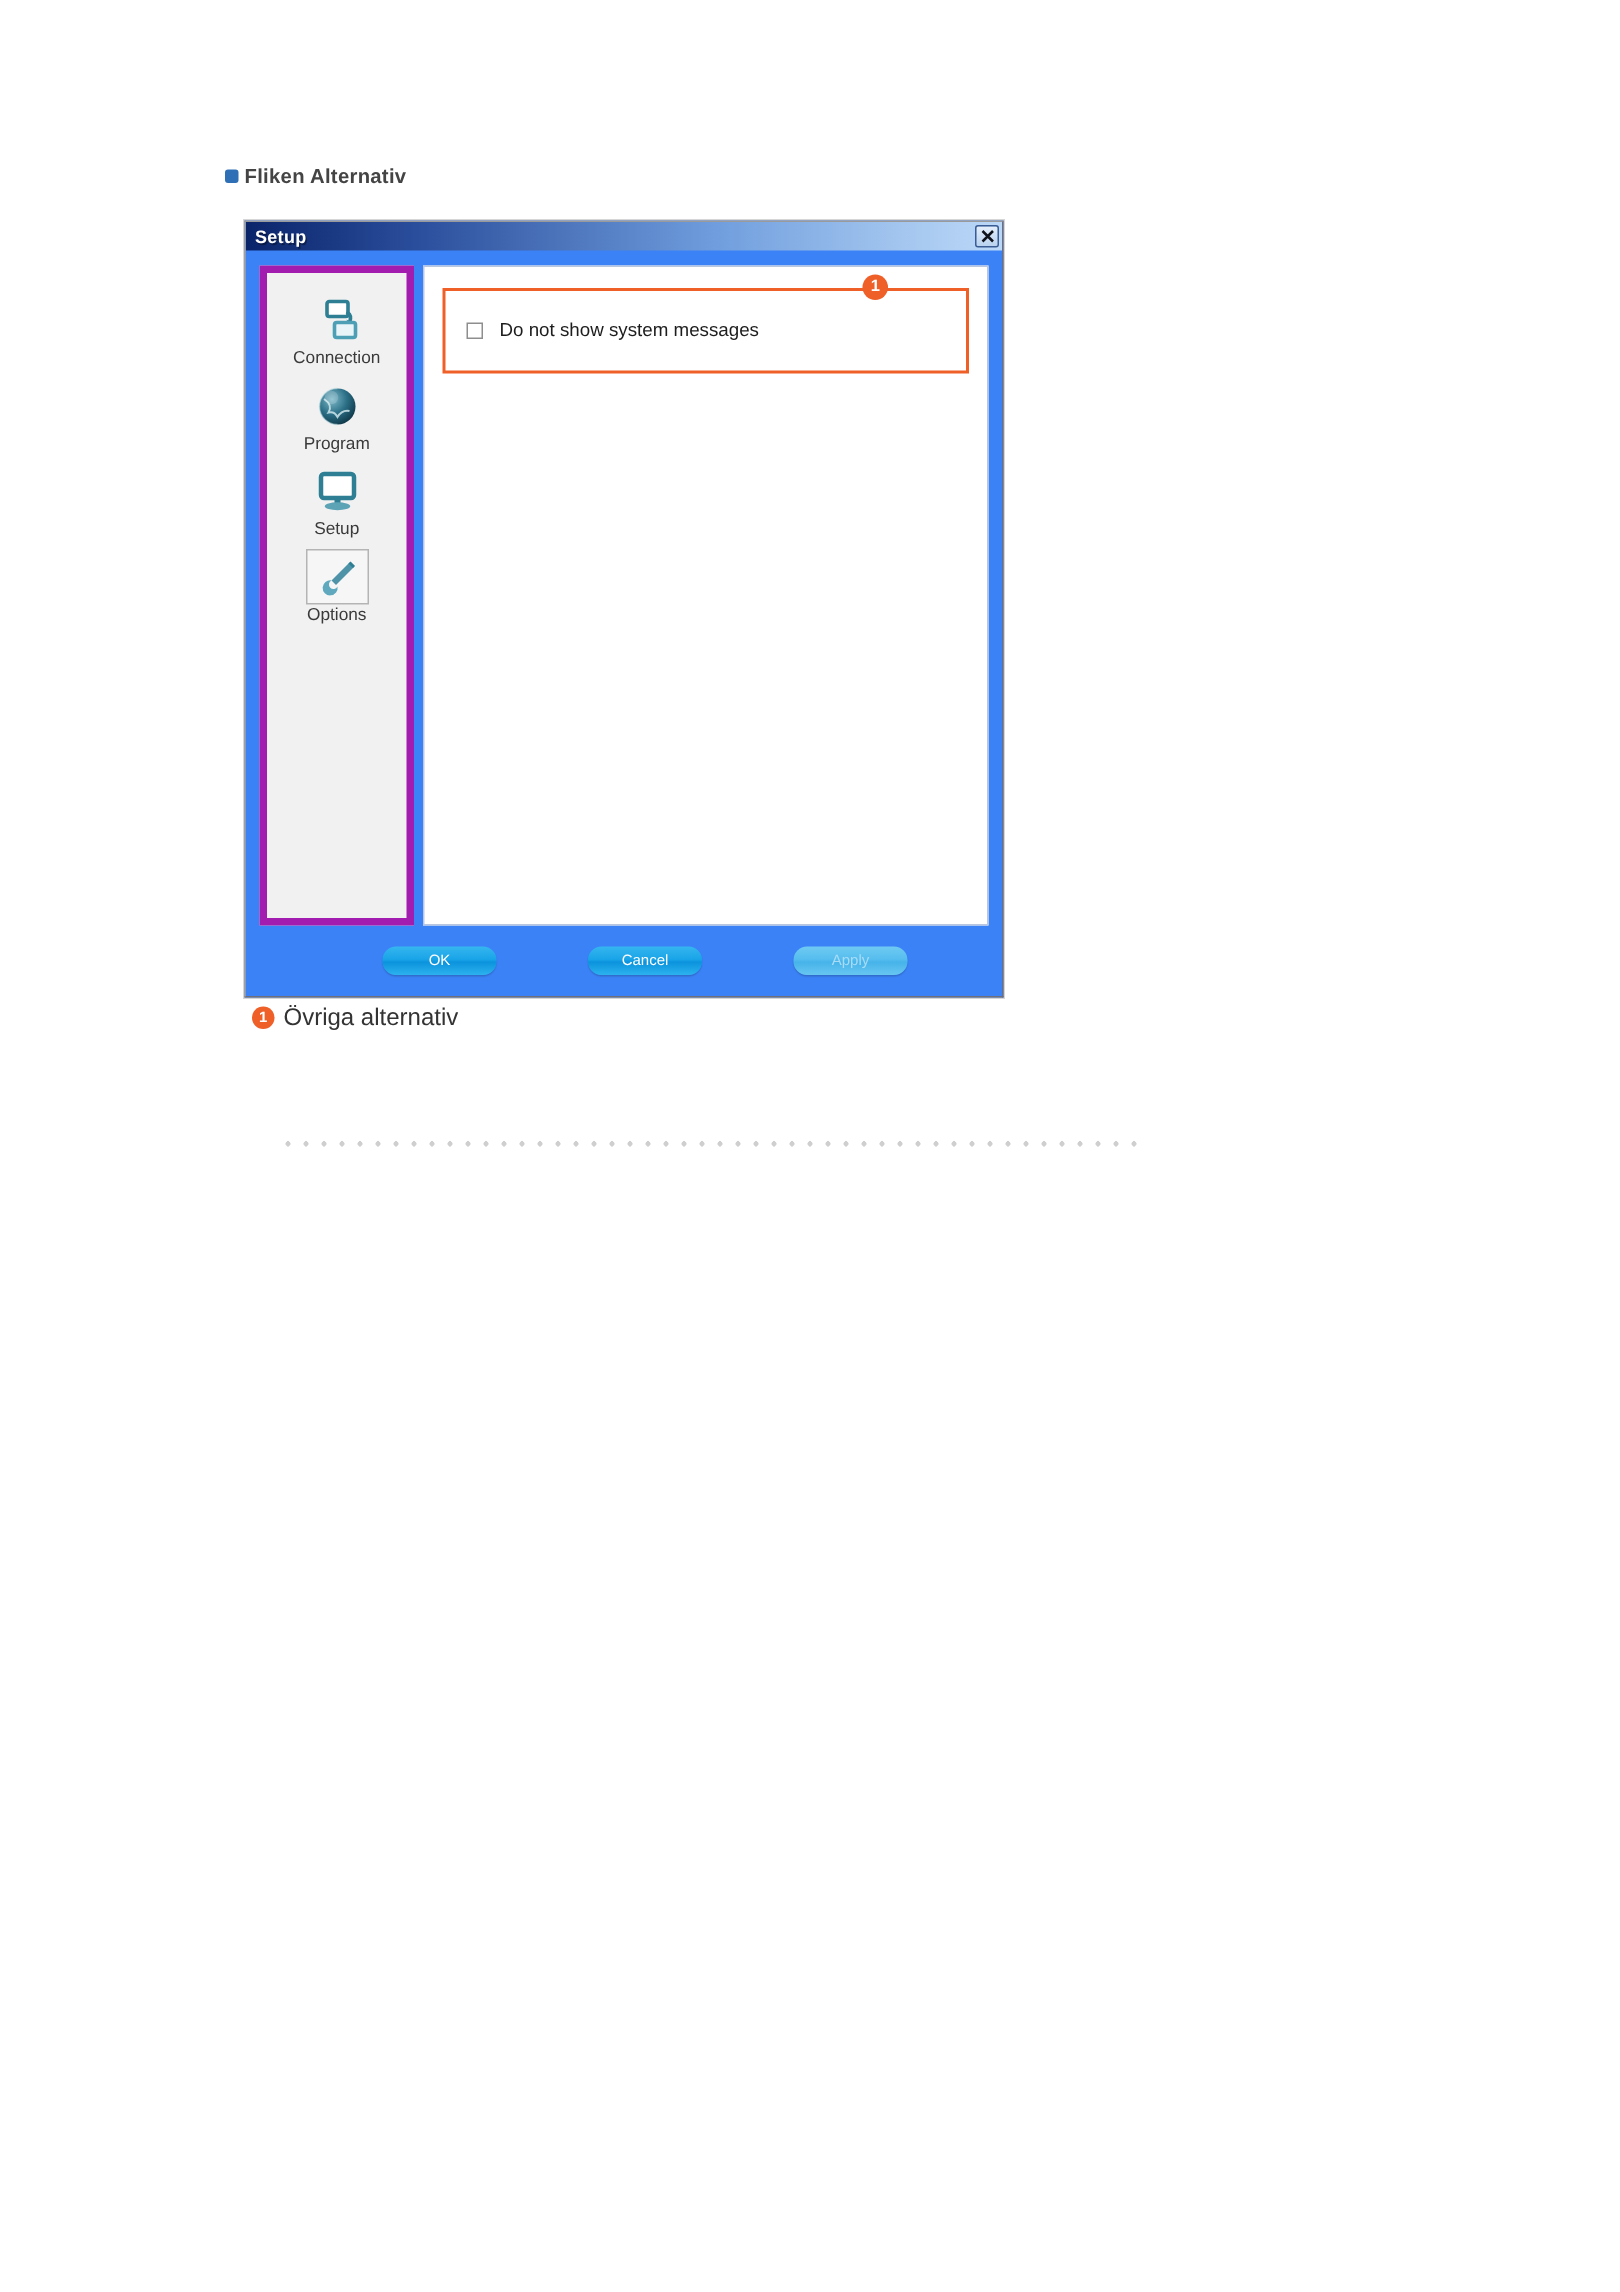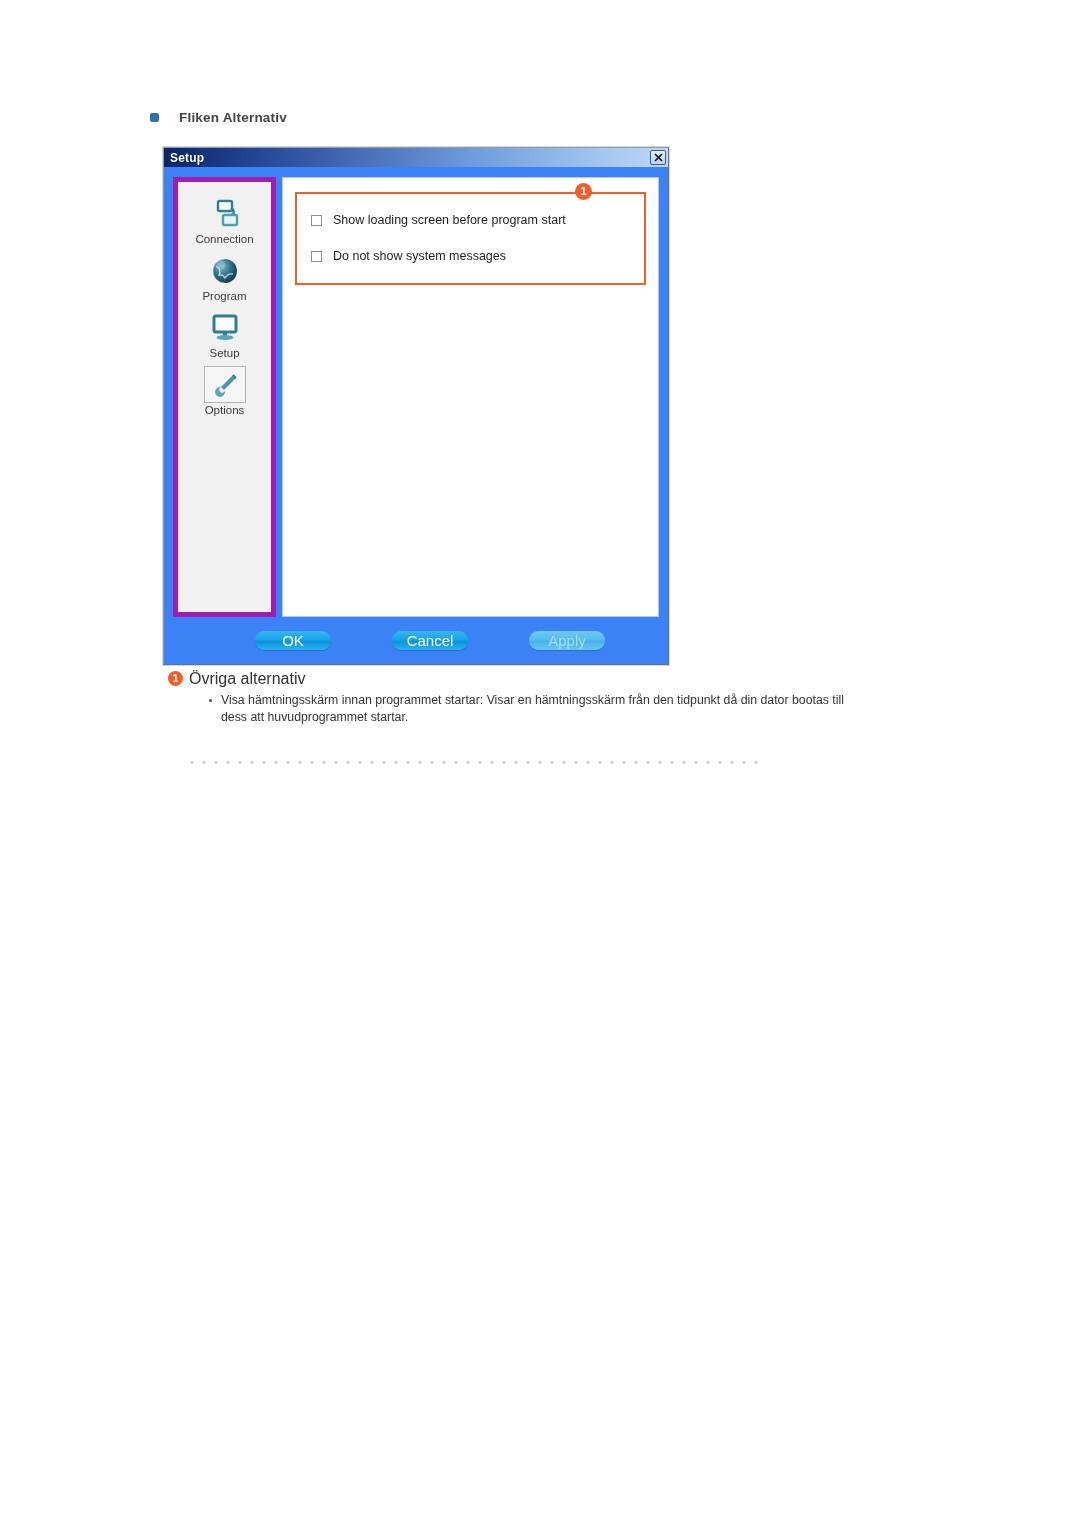--- a/index.html
+++ b/index.html
@@ -15,21 +15,21 @@
     -webkit-font-smoothing: antialiased;
   }
 
   
   .section-heading {
     position: absolute;
     left: 150px;
     top: 110px;
     display: flex;
     align-items: center;
-    gap: 20px;
+    gap: 4px;
   }
   .heading-bullet {
     width: 9px;
     height: 9px;
     border-radius: 2px;
     background: #2f6fb5;
     display: block;
     flex: 0 0 auto;
   }
   .heading-text {
@@ -196,21 +196,21 @@
     justify-content: center;
     gap: 19px;
     padding-right: 14px;
   }
   .btn {
     width: 76px;
     height: 19px;
     border-radius: 9px;
     border: none;
     color: #ffffff;
-    font-size: 15px;
+    font-size: 10px;
     font-family: "Liberation Sans", sans-serif;
     display: flex;
     align-items: center;
     justify-content: center;
     cursor: pointer;
     background: linear-gradient(to bottom, #35b6ef 0%, #19a4e8 45%, #0b93dd 55%, #2cb2ee 100%);
     box-shadow: 0 1px 1px rgba(0,0,0,.18);
     margin-left: 42px;
   }
   .btn.disabled {
@@ -362,24 +362,20 @@
           </span>
           <span class="side-label">Options</span>
         </div>
 
       </div>
 
       <div class="content">
         <div class="callout-box">
           <span class="callout-badge">1</span>
 
-          <div class="check-row">
-            <span class="checkbox"></span>
-            <span class="check-label">Show loading screen before program start</span>
-          </div>
 
           <div class="check-row">
             <span class="checkbox"></span>
             <span class="check-label">Do not show system messages</span>
           </div>
         </div>
       </div>
 
     </div>
 
@@ -390,17 +386,16 @@
     </div>
   </div>
 </div>
 
 <div class="caption">
   <div class="caption-head">
     <span class="caption-badge">1</span>
     <span class="caption-title">Övriga alternativ</span>
   </div>
   <ul class="caption-list">
-    <li>Visa hämtningsskärm innan programmet startar: Visar en hämtningsskärm från den tidpunkt då din dator bootas till dess att huvudprogrammet startar.</li>
   </ul>
 </div>
 
 <div class="dotted-rule"></div>
 
 </body></html>

